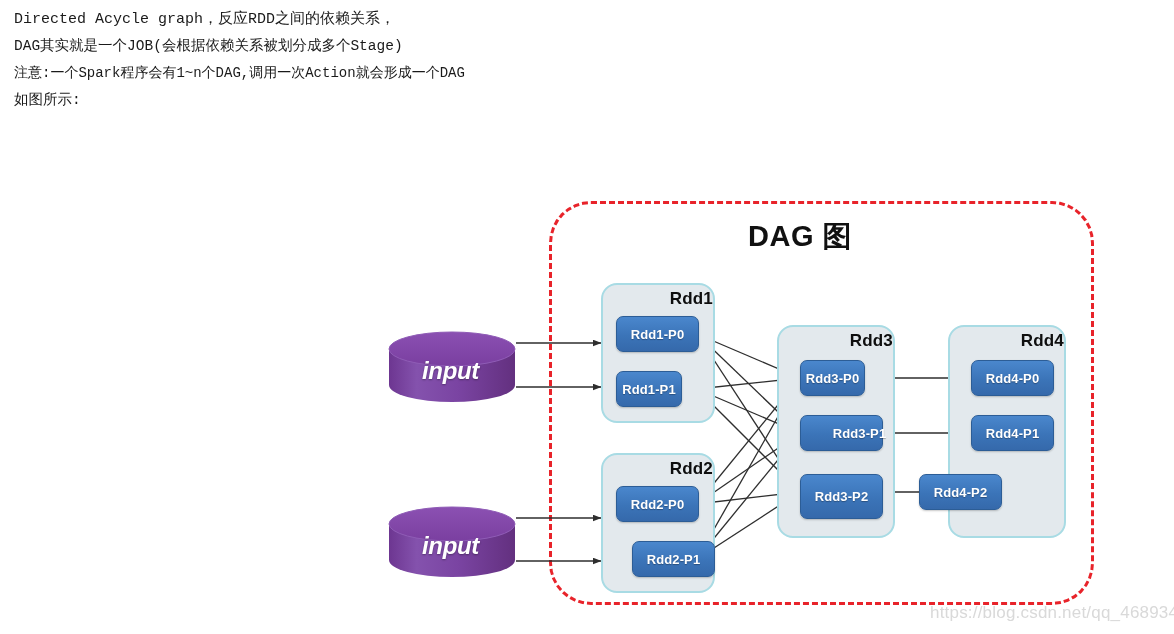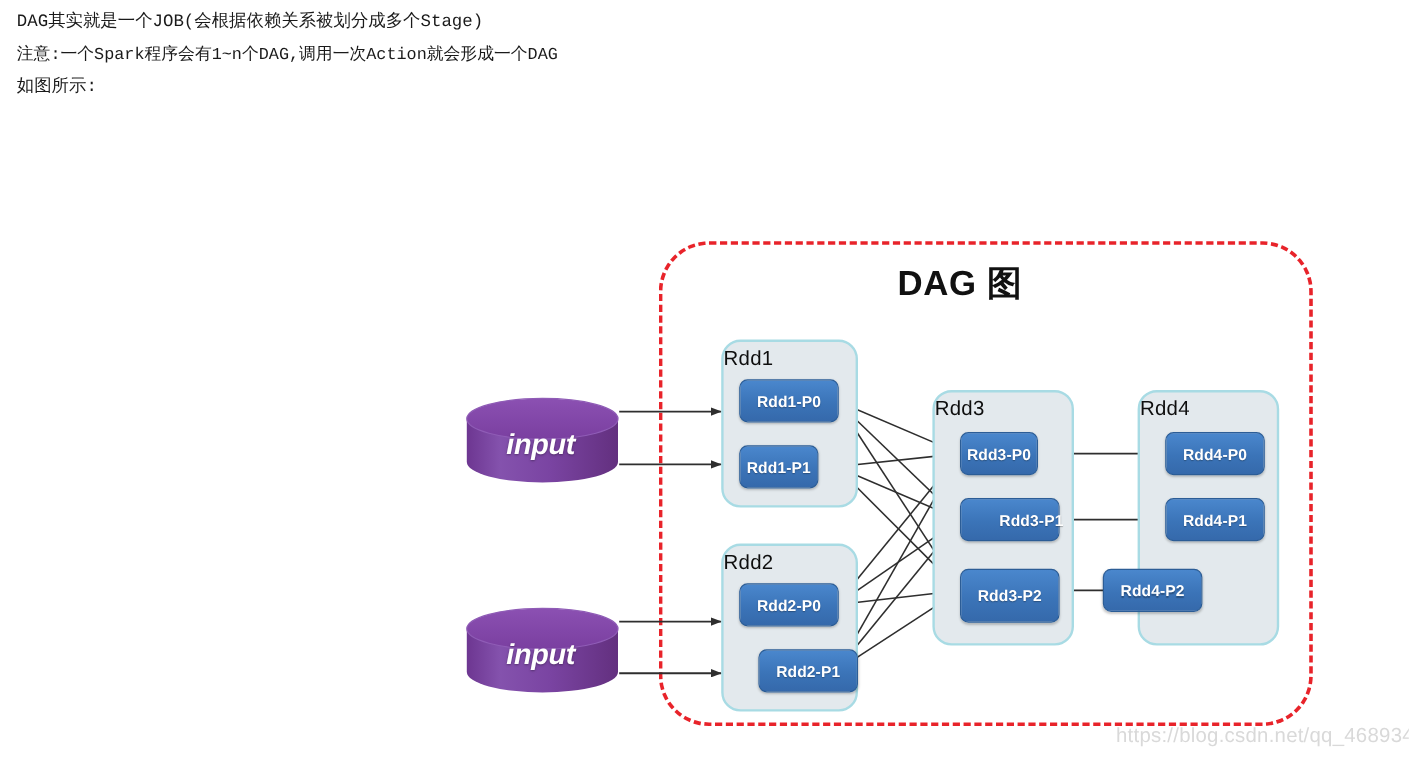--- a/index.html
+++ b/index.html
@@ -78,26 +78,26 @@
   .rdd-panel {
     position: absolute;
     background: #e3e9ed;
     border: 2px solid #a8dbe4;
     border-radius: 16px;
     box-sizing: border-box;
   }
   .rdd-panel-title {
     position: absolute;
     width: 100%;
-    text-align: left;
+    text-align: right;
     top: 4px;
     left: 0;
     font-family: "Liberation Sans", sans-serif;
     font-size: 17px;
-    font-weight: normal;
+    font-weight: bold;
     color: #0e0e0e;
     letter-spacing: 0.2px;
   }
 
   
   .part-box {
     position: absolute;
     background: linear-gradient(180deg, #4a87cd 0%, #3b74b8 55%, #3569ab 100%);
     border: 1.5px solid #2c5d96;
     border-radius: 7px;
@@ -148,20 +148,21 @@
     font-size: 17px;
     color: #d9d9d9;
     white-space: nowrap;
     letter-spacing: 0.2px;
   }
 </style>
 </head>
 <body>
 
 <div id="text-block">
+  <div class="text-line l1">Directed Acycle graph，反应RDD之间的依赖关系，</div>
   <div class="text-line l2">DAG其实就是一个JOB(会根据依赖关系被划分成多个Stage)</div>
   <div class="text-line l3">注意:一个Spark程序会有1~n个DAG,调用一次Action就会形成一个DAG</div>
   <div class="text-line l4">如图所示:</div>
 </div>
 
 <div id="diagram">
 
   <div id="dag-boundary"></div>
 
   <div id="dag-title">DAG 图</div>

